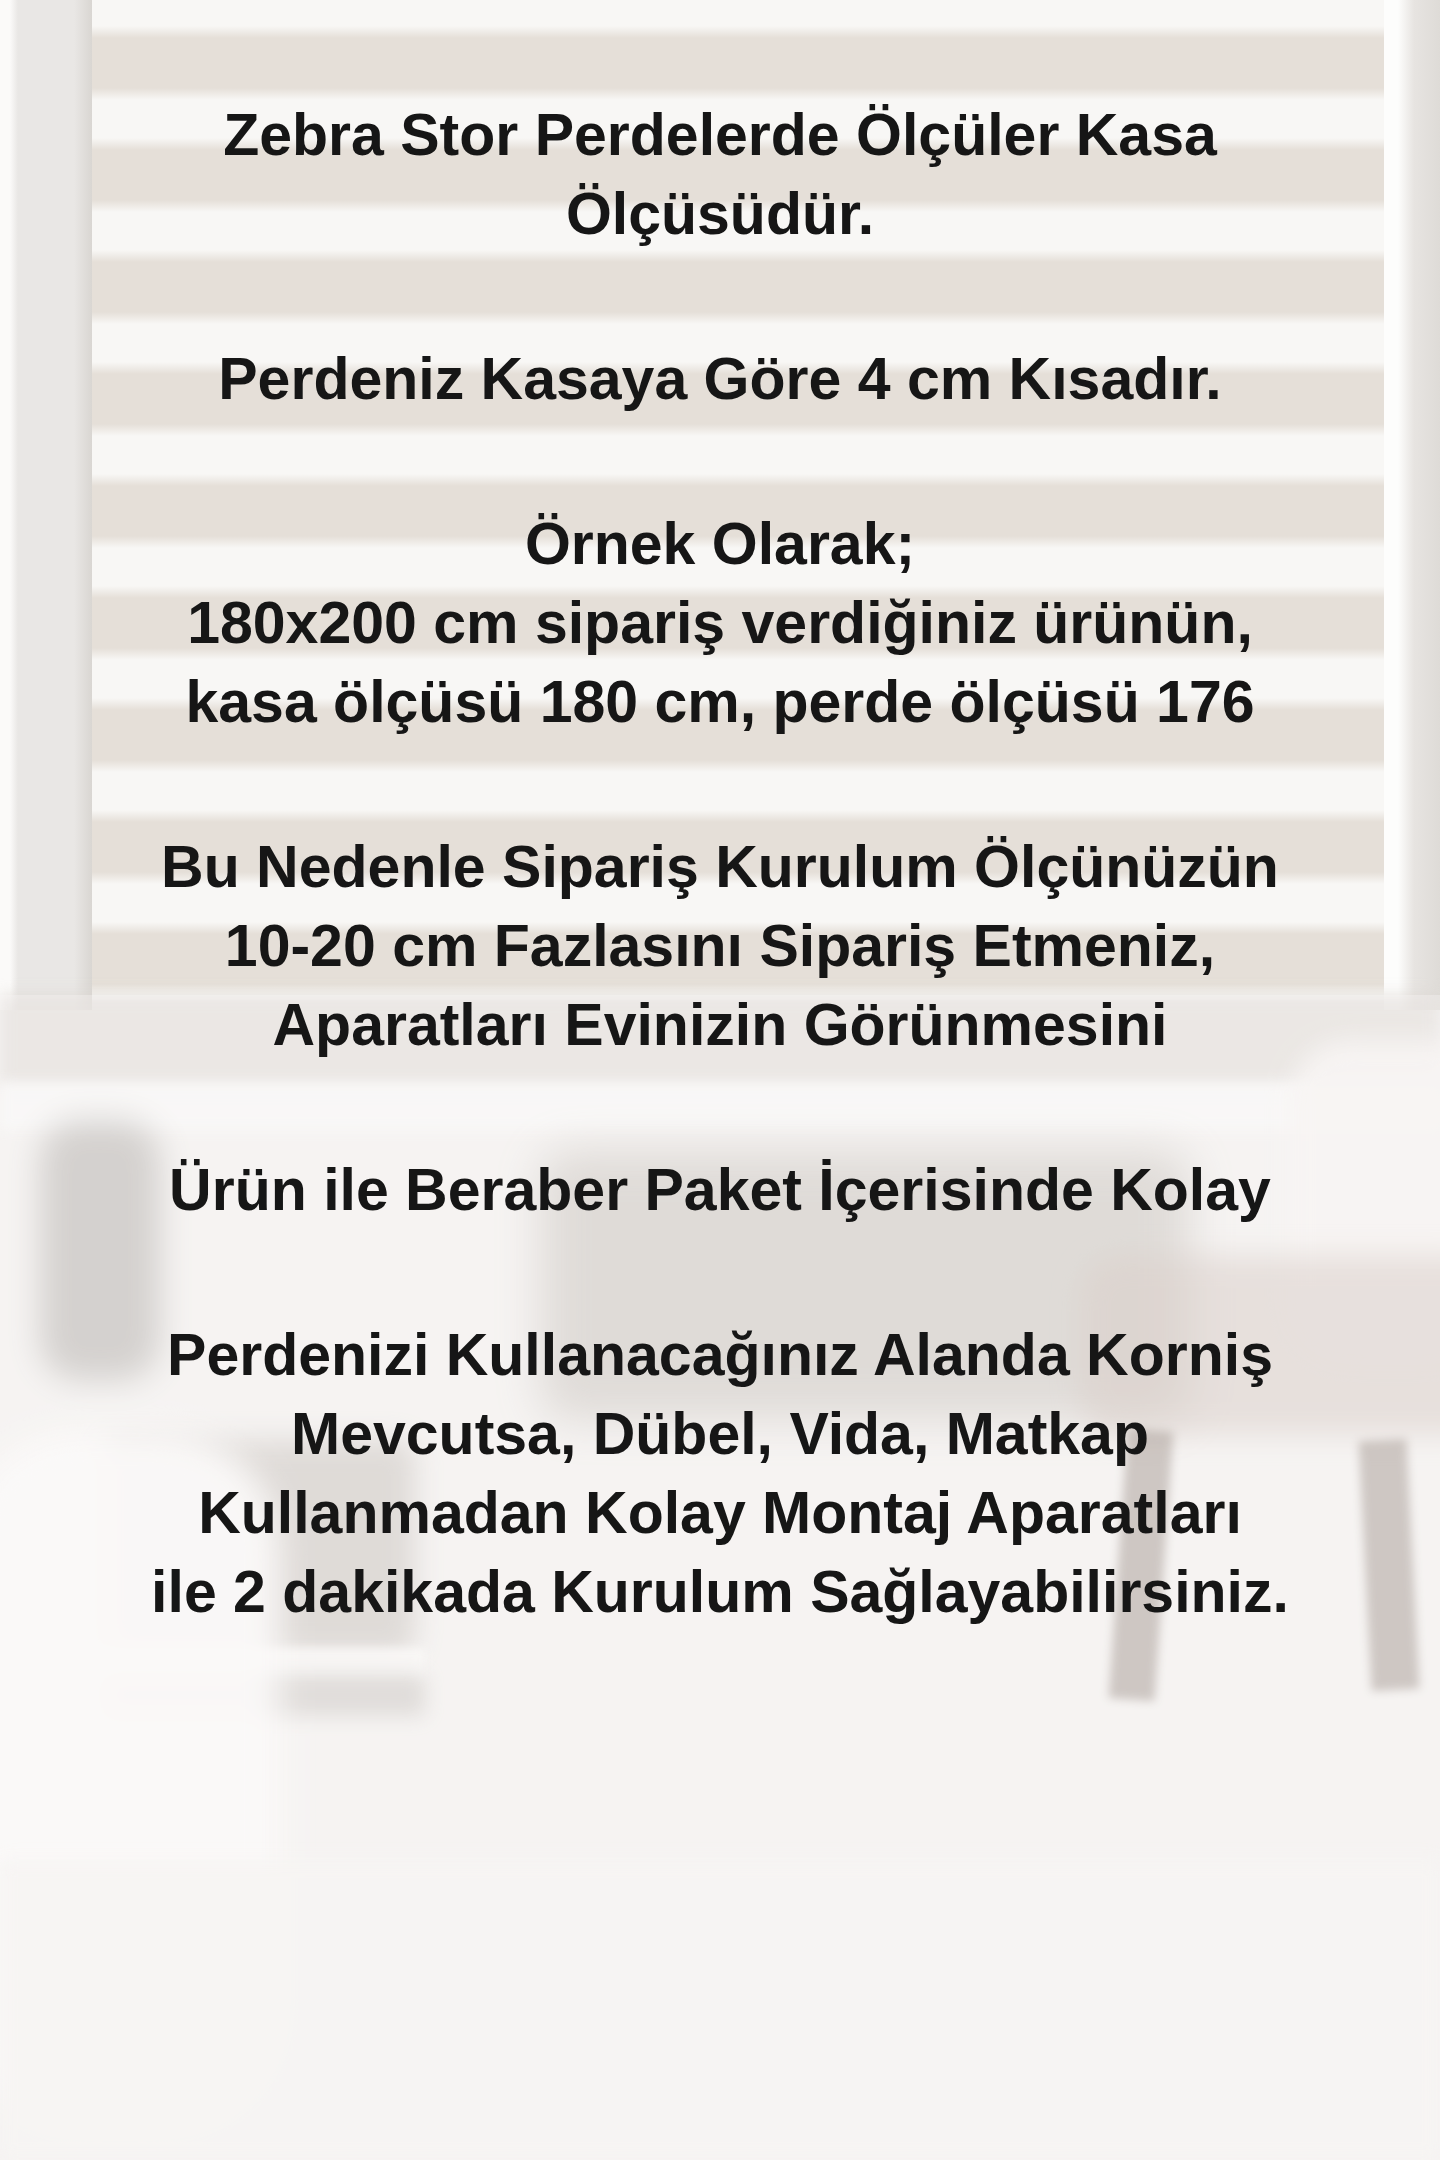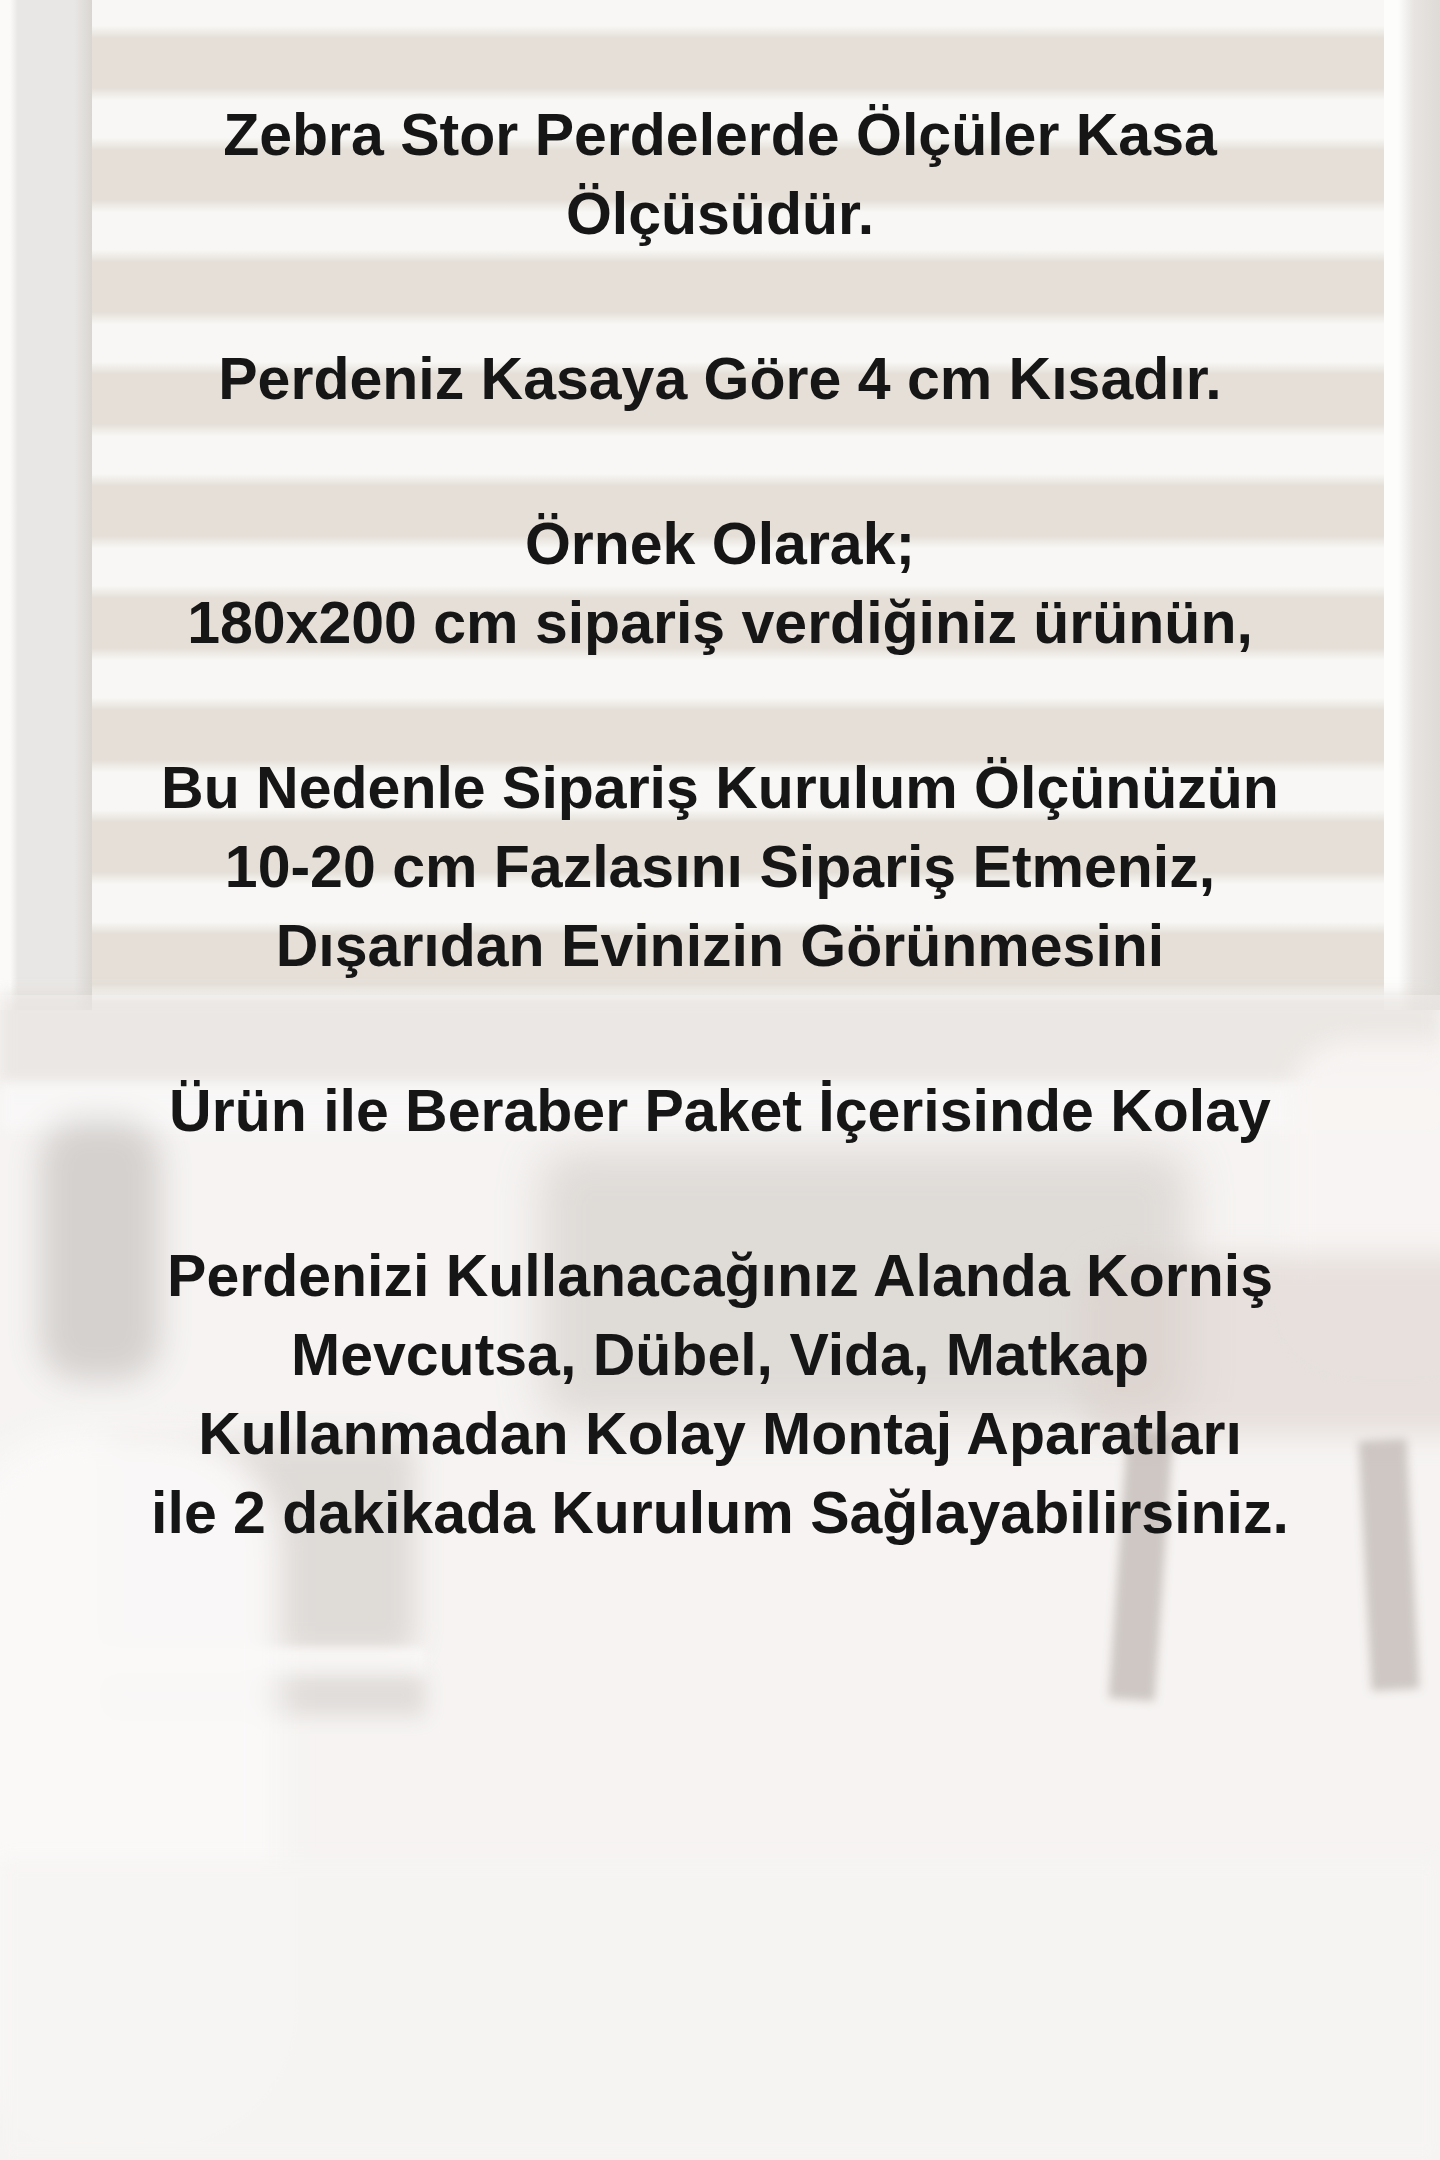--- a/index.html
+++ b/index.html
@@ -92,26 +92,27 @@
       <div class="line">Ölçüsüdür.</div>
     </div>
 
     <div class="paragraph">
       <div class="line">Perdeniz Kasaya Göre 4 cm Kısadır.</div>
     </div>
 
     <div class="paragraph">
       <div class="line">Örnek Olarak;</div>
       <div class="line">180x200 cm sipariş verdiğiniz ürünün,</div>
+      <div class="line">kasa ölçüsü 180 cm, perde ölçüsü 176</div>
     </div>
 
     <div class="paragraph">
       <div class="line">Bu Nedenle Sipariş Kurulum Ölçünüzün</div>
       <div class="line">10-20 cm Fazlasını Sipariş Etmeniz,</div>
-      <div class="line">Dışarıdan Evinizin Görünmesini</div>
+      <div class="line">Aparatları Evinizin Görünmesini</div>
     </div>
 
     <div class="paragraph">
       <div class="line">Ürün ile Beraber Paket İçerisinde Kolay</div>
     </div>
 
     <div class="paragraph">
       <div class="line">Perdenizi Kullanacağınız Alanda Korniş</div>
       <div class="line">Mevcutsa, Dübel, Vida, Matkap</div>
       <div class="line">Kullanmadan Kolay Montaj Aparatları</div>

